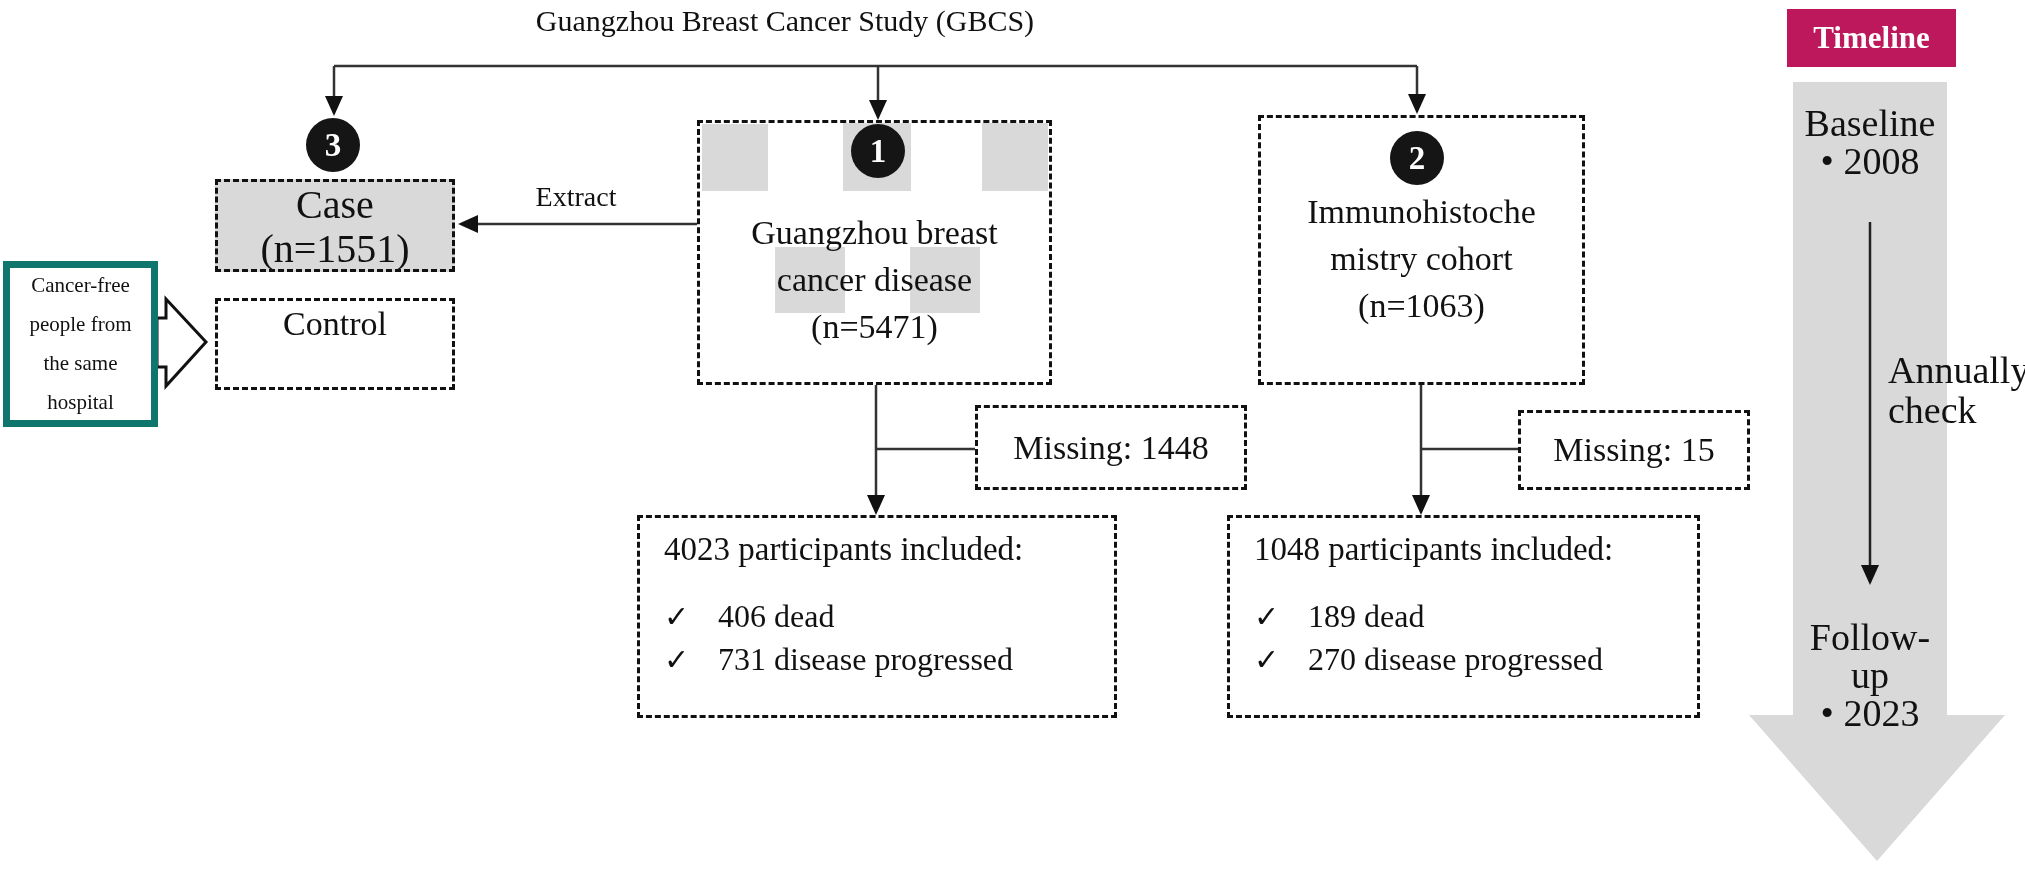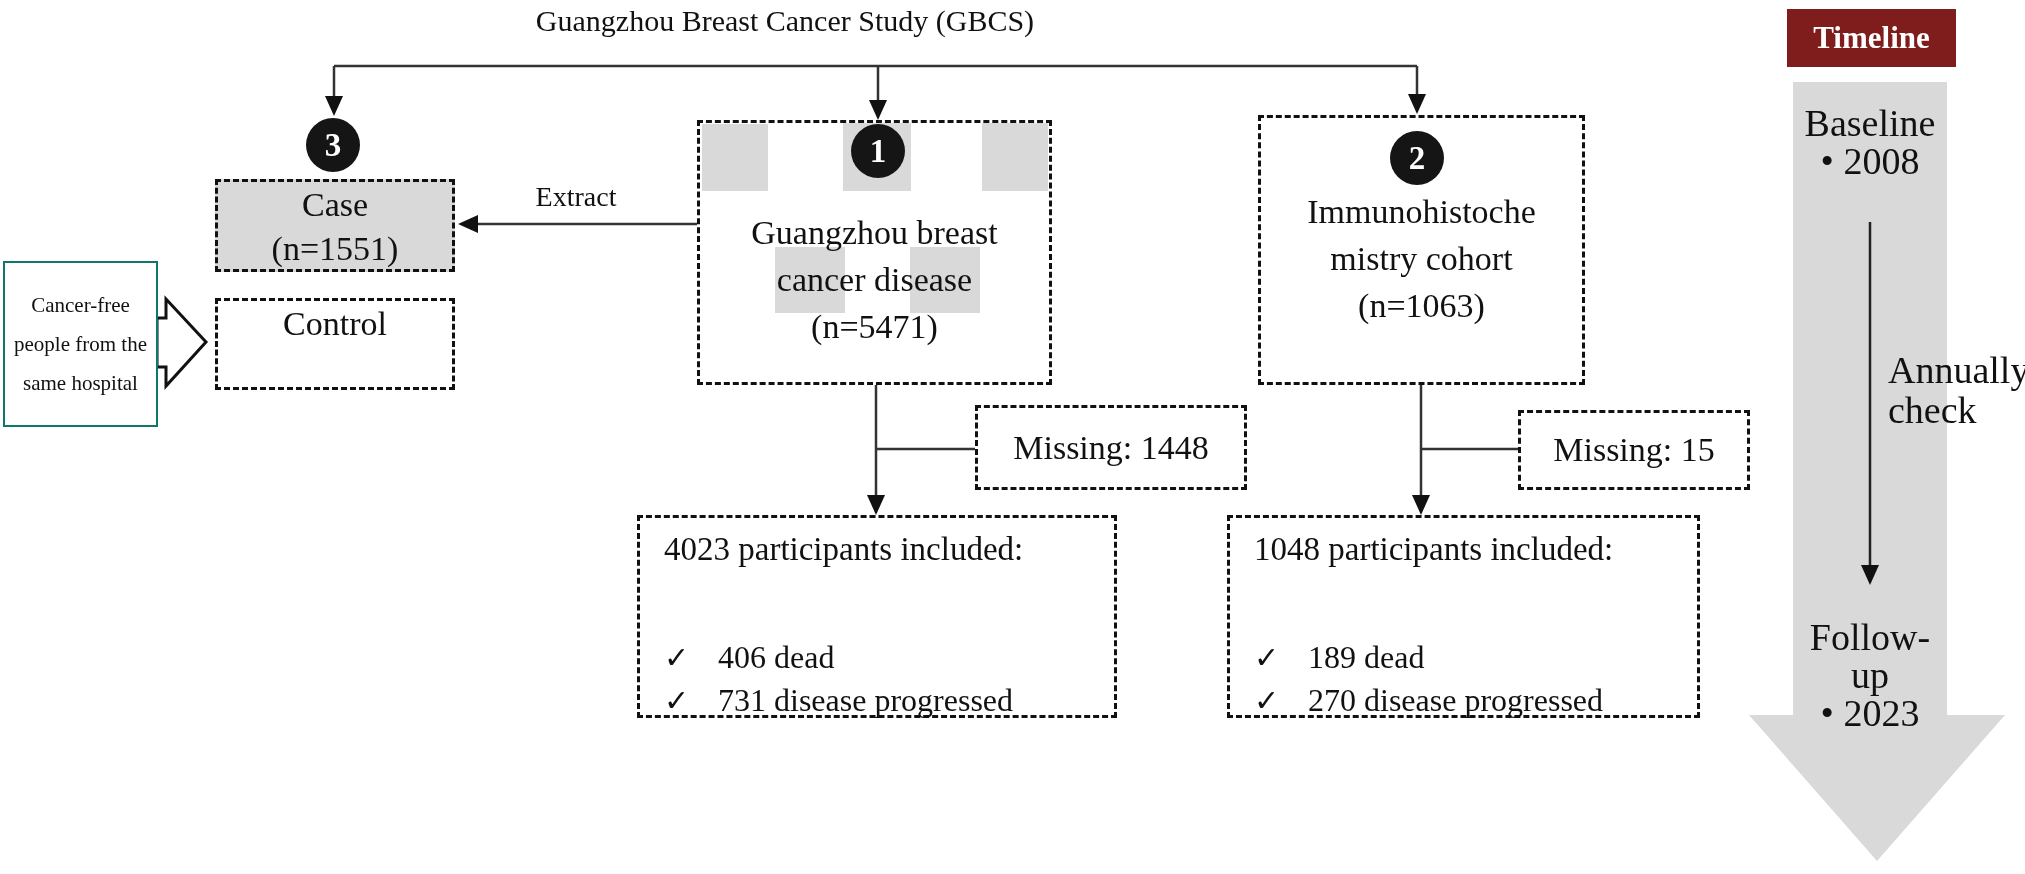--- a/index.html
+++ b/index.html
@@ -5,30 +5,30 @@
   html,body{margin:0;padding:0;}
   body{
     width:2025px;height:874px;position:relative;background:#ffffff;
     font-family:"Liberation Serif","DejaVu Serif",serif;color:#111;
     overflow:hidden;
   }
   #stage{position:absolute;inset:0;width:2025px;height:874px;}
   svg.layer{position:absolute;left:0;top:0;z-index:0;}
   .abs{position:absolute;box-sizing:border-box;}
   .dashed{border:3px dashed #111;background:#fff;z-index:2;}
-  .solid{border:2px solid #0f766e;background:#fff;z-index:2;}
+  .solid{border:7px solid #0f766e;background:#fff;z-index:2;}
   .center{text-align:center;}
   
   .title{left:400px;top:4px;width:770px;font-size:30px;z-index:2;}
   
   .badge{width:54px;height:54px;border-radius:50%;background:#151515;color:#fff;
     font-size:33px;font-weight:bold;line-height:54px;text-align:center;z-index:4;}
   
   .case-box{left:215px;top:179px;width:240px;height:93px;background:#d9d9d9;
-    font-size:34px;line-height:44px;padding-top:1px;}
+    font-size:40px;line-height:44px;padding-top:1px;}
   .control-box{left:215px;top:298px;width:240px;height:92px;
     font-size:34px;line-height:44px;padding-top:1px;}
   .note-box{left:3px;top:261px;width:155px;height:166px;display:flex;
     align-items:center;justify-content:center;font-size:21px;line-height:39px;
     padding:2px 6px;}
   .extract-label{left:516px;top:181px;width:120px;font-size:28px;z-index:2;}
   
   .box1{left:697px;top:120px;width:355px;height:265px;}
   .box2{left:1258px;top:115px;width:327px;height:270px;text-decoration:underline;}
   .cohort-text{position:absolute;left:0;right:0;text-align:center;
@@ -38,25 +38,25 @@
   .gsq{position:absolute;background:#d9d9d9;z-index:1;}
   
   .missing1{left:975px;top:405px;width:272px;height:85px;display:flex;
     align-items:center;justify-content:center;font-size:34px;}
   .missing2{left:1518px;top:410px;width:232px;height:80px;display:flex;
     align-items:center;justify-content:center;font-size:34px;}
   
   .results{padding:13px 10px 0 24px;font-size:33px;}
   .res1{left:637px;top:515px;width:480px;height:203px;}
   .res2{left:1227px;top:515px;width:473px;height:203px;}
-  .checklist{margin-top:68px;font-size:32px;line-height:43px;}
+  .checklist{margin-top:27px;font-size:32px;line-height:43px;}
   .check{display:inline-block;width:54px;font-size:30px;
     font-family:"DejaVu Sans","Liberation Sans",sans-serif;}
   
-  .tl-header{left:1787px;top:9px;width:169px;height:58px;background:#7f1d1d;
+  .tl-header{left:1787px;top:9px;width:169px;height:58px;background:#be185d;
     color:#fff;font-weight:bold;font-size:31px;line-height:58px;text-align:center;z-index:2;}
   .tl-text{z-index:2;font-size:38px;}
   .tl-baseline{left:1793px;top:104px;width:154px;line-height:38px;}
   .tl-annually{left:1888px;top:350px;width:140px;line-height:40px;text-align:left;}
   .tl-follow{left:1793px;top:618px;width:154px;line-height:38px;}
 </style>
 </head>
 <body>
 
 <div id="stage">

